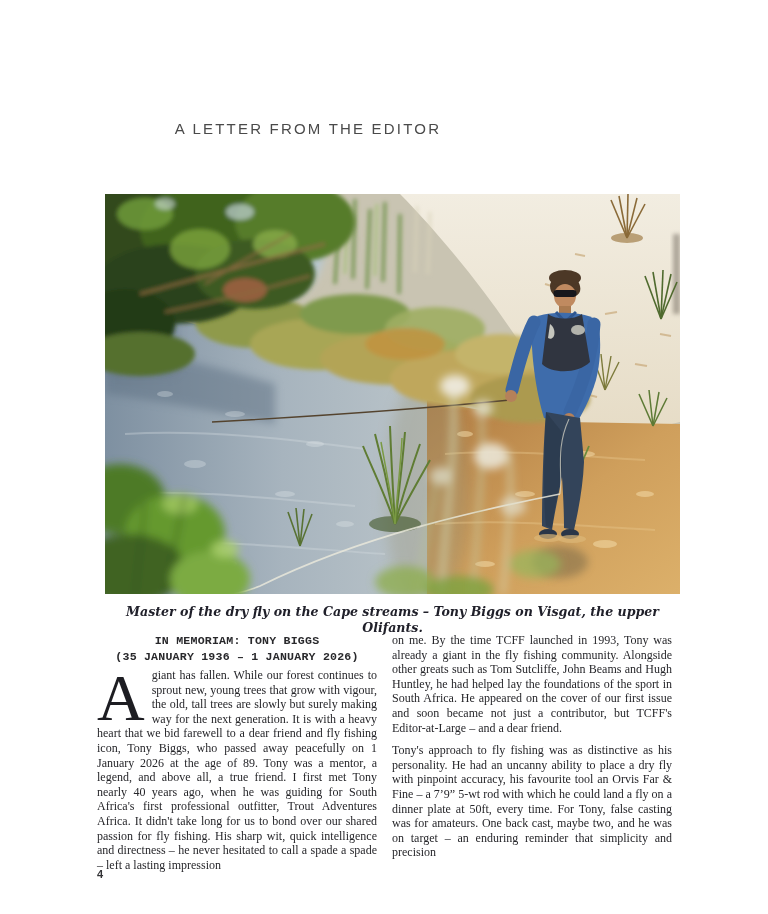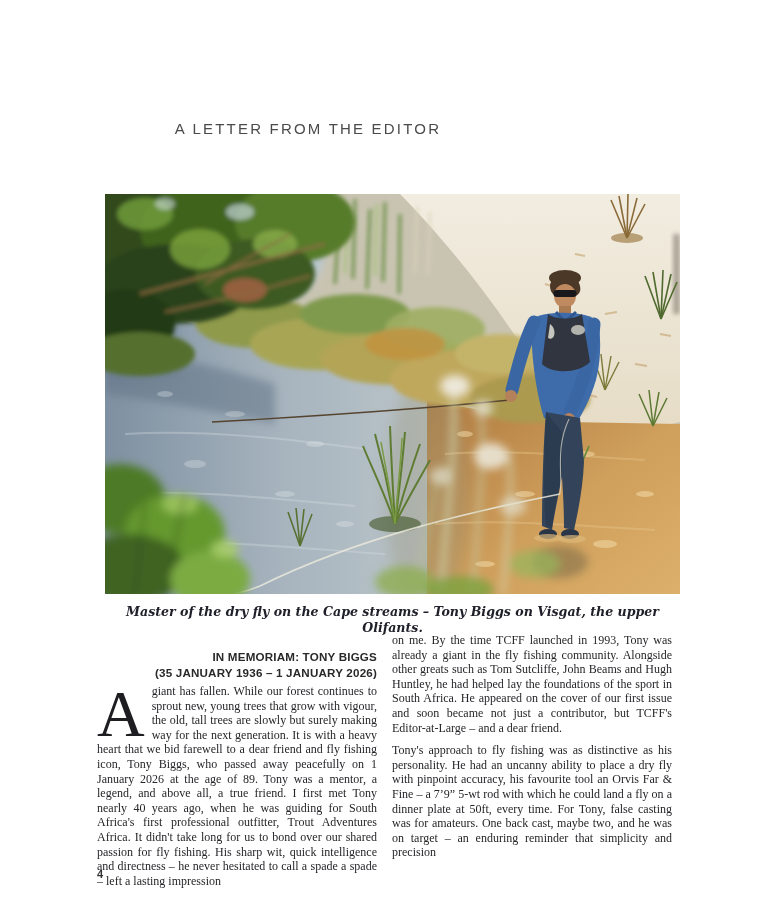--- a/index.html
+++ b/index.html
@@ -18,23 +18,23 @@
   .photo-caption{
     margin-top:10px;text-align:center;
     font-family:"DejaVu Serif",serif;font-style:italic;font-weight:bold;
     font-size:12.6px;line-height:16px;color:#20202a;
   }
 
   .columns{position:absolute;top:633px;left:97px;width:575px;display:flex;gap:15px;}
   .col{width:280px;}
 
   .memoriam-heading{
-    text-align:right;font-family:Liberation Sans, sans-serif;
+    text-align:center;font-family:Liberation Mono, monospace;
     font-weight:700;font-size:11.6px;line-height:16px;letter-spacing:0.2px;
-    color:#29292c;margin:16px 0 3px 0;
+    color:#29292c;margin:0 0 3px 0;
   }
 
   .body-p{
     margin:0 0 8px 0;font-size:12px;line-height:14.6px;
     text-align:justify;color:#26262a;
   }
   .body-p:last-child{margin-bottom:0;}
 
   .dropcap{
     float:left;font-family:"Liberation Serif",serif;font-weight:400;

